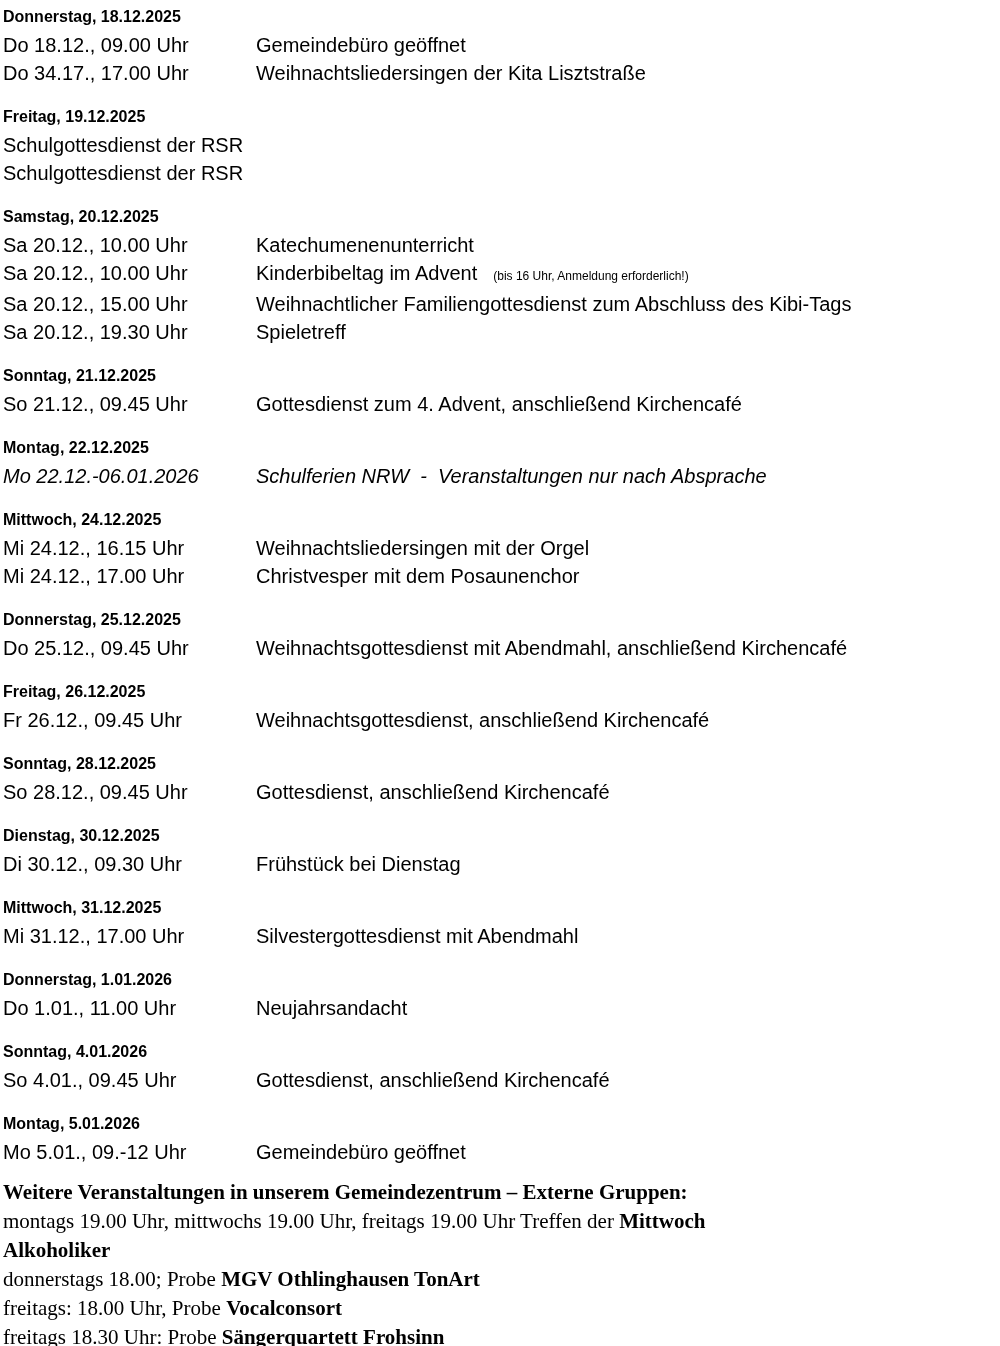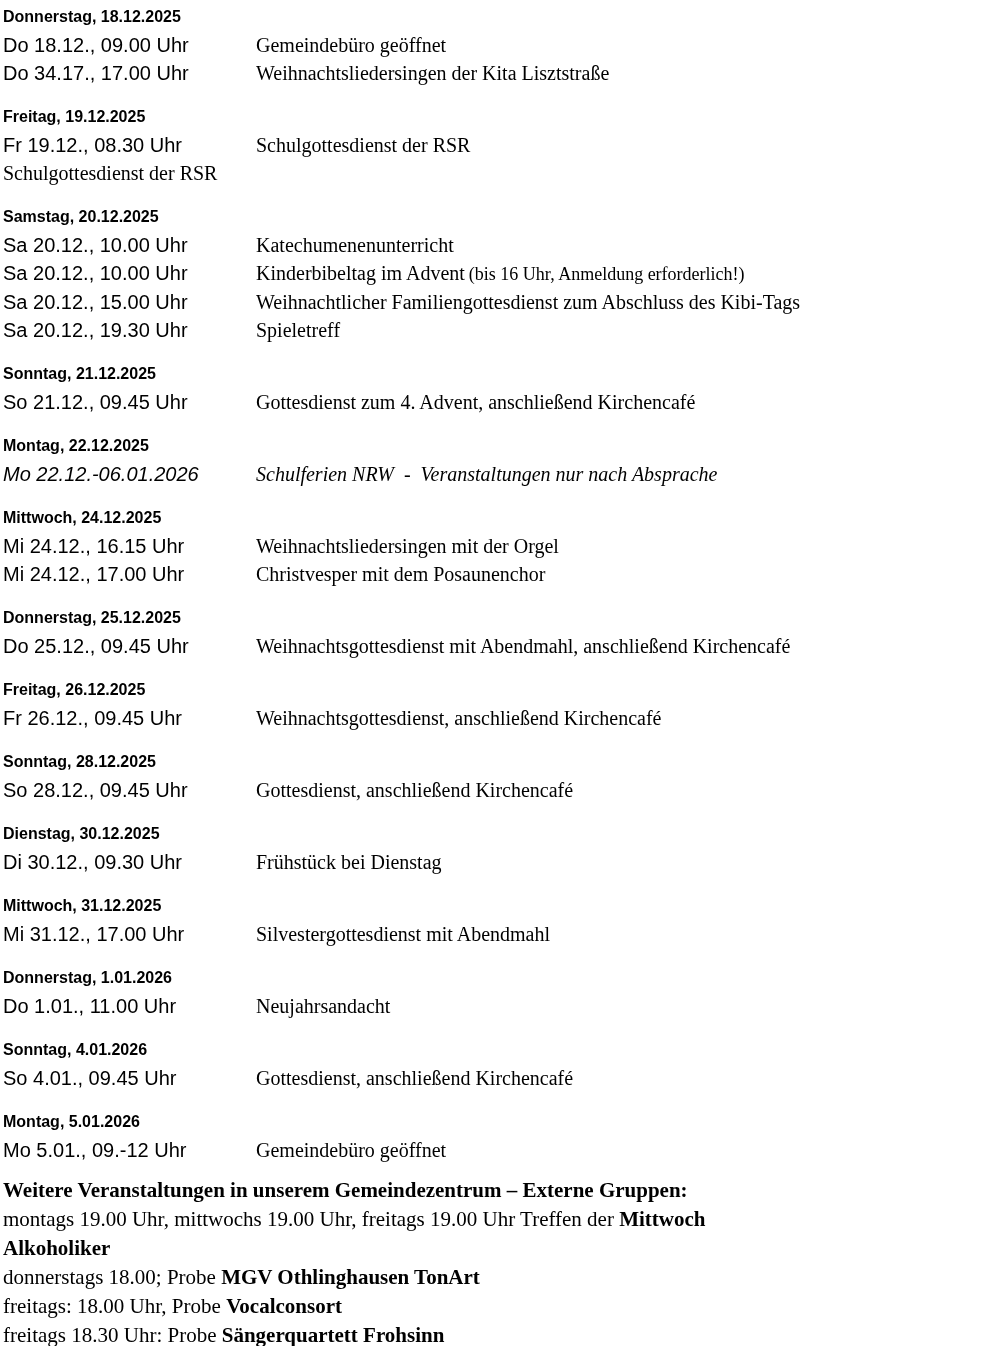--- a/index.html
+++ b/index.html
@@ -31,24 +31,24 @@
     display: flex;
     align-items: baseline;
     font-size: 20px;
     line-height: 28px;
     white-space: pre-wrap;
   }
   .event-time {
     flex: 0 0 253px;
     width: 253px;
   }
-  .event-desc { flex: 1 1 auto; font-family: Liberation Serif, serif; }
+  .event-desc { flex: 1 1 auto; }
   .event-note {
-    font-size: 18px;
-    margin-left: 4px;
+    font-size: 12px;
+    margin-left: 16px;
   }
   .event-row.italic { font-style: italic; }
   
   .footer {
     margin-top: 12px;
     font-family: "Liberation Serif", "DejaVu Serif", serif;
     font-size: 21px;
     line-height: 29px;
   }
   .footer-line { white-space: pre-wrap; }
@@ -59,21 +59,21 @@
 
 <div class="page">
   <div class="calendar">
       <section class="calendar-section">
         <h2 class="section-header">Donnerstag, 18.12.2025</h2>
         <div class="event-row"><span class="event-time">Do 18.12., 09.00 Uhr</span><span class="event-desc"><span>Gemeindebüro geöffnet</span></span></div>
         <div class="event-row"><span class="event-time">Do 34.17., 17.00 Uhr</span><span class="event-desc"><span>Weihnachtsliedersingen der Kita Lisztstraße</span></span></div>
       </section>
       <section class="calendar-section">
         <h2 class="section-header">Freitag, 19.12.2025</h2>
-        <div class="event-row"><span class="event-time">Fr 19.12., 08.30 Uhr</span><span class="event-desc"><span>Schulgottesdienst der RSR</span></span></div>
+        <div class="event-row"><span class="event-desc"><span>Schulgottesdienst der RSR</span></span></div>
         <div class="event-row"><span class="event-desc"><span>Schulgottesdienst der RSR</span></span></div>
       </section>
       <section class="calendar-section">
         <h2 class="section-header">Samstag, 20.12.2025</h2>
         <div class="event-row"><span class="event-time">Sa 20.12., 10.00 Uhr</span><span class="event-desc"><span>Katechumenenunterricht</span></span></div>
         <div class="event-row"><span class="event-time">Sa 20.12., 10.00 Uhr</span><span class="event-desc"><span>Kinderbibeltag im Advent</span><span class="event-note">(bis 16 Uhr, Anmeldung erforderlich!)</span></span></div>
         <div class="event-row"><span class="event-time">Sa 20.12., 15.00 Uhr</span><span class="event-desc"><span>Weihnachtlicher Familiengottesdienst zum Abschluss des Kibi-Tags</span></span></div>
         <div class="event-row"><span class="event-time">Sa 20.12., 19.30 Uhr</span><span class="event-desc"><span>Spieletreff</span></span></div>
       </section>
       <section class="calendar-section">

